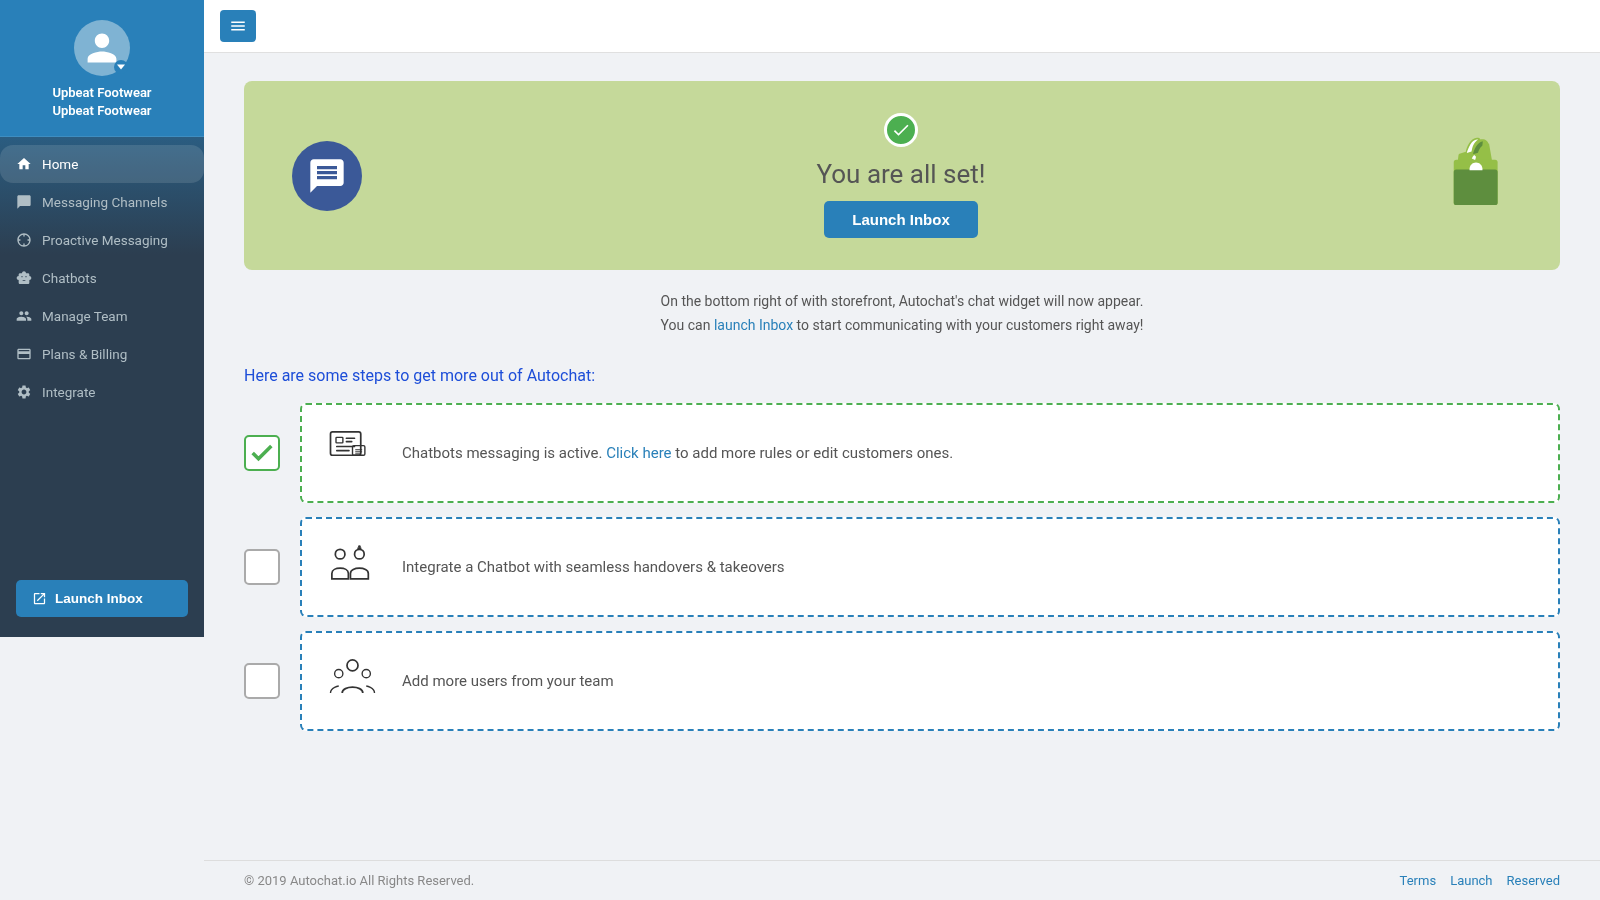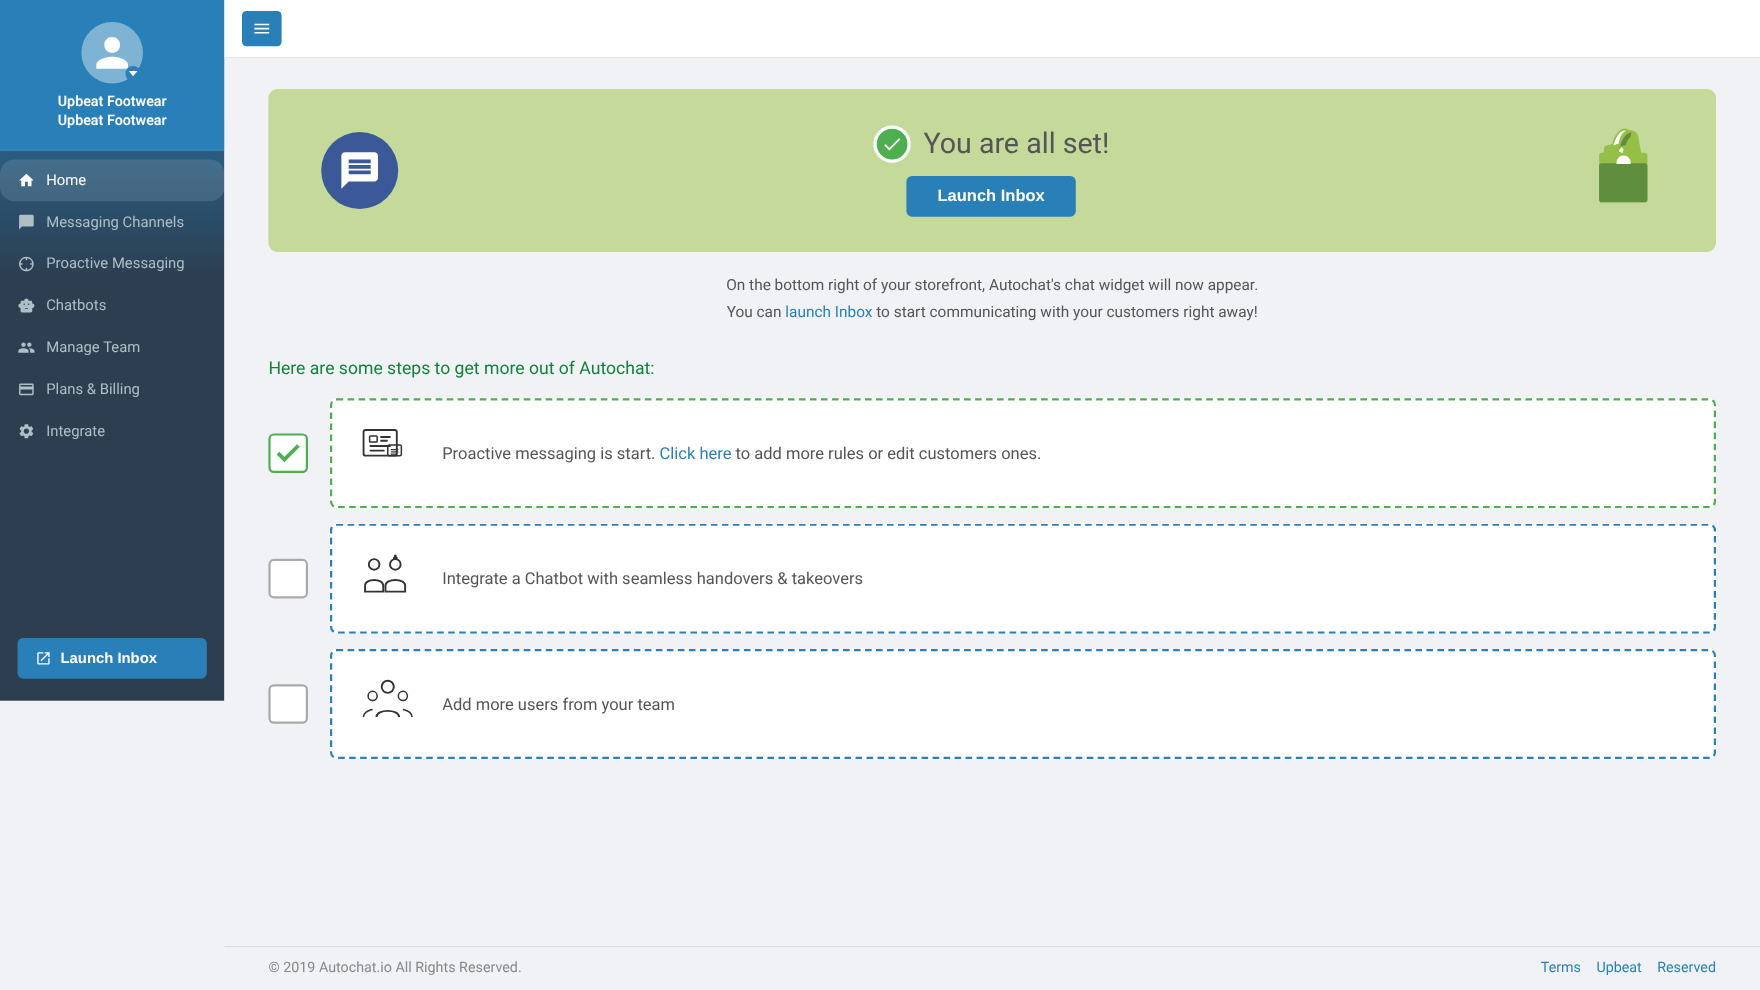--- a/index.html
+++ b/index.html
@@ -142,20 +142,21 @@
     .banner-center {
       display: flex;
       flex-direction: column;
       align-items: center;
       gap: 12px;
     }
     .banner-title-row {
       display: flex;
       align-items: center;
       gap: 12px;
+      flex-direction: column;
     }
     .check-circle {
       width: 34px;
       height: 34px;
       background: #4caf50;
       border-radius: 50%;
       display: flex;
       align-items: center;
       justify-content: center;
       border: 3px solid #fff;
@@ -187,21 +188,21 @@
       font-size: 14px;
       color: #555;
       margin-bottom: 28px;
       line-height: 1.7;
     }
     .info-text a { color: #2980b9; text-decoration: none; }
 
     
     .steps-heading {
       font-size: 16px;
-      color: #15803d;
+      color: #1d4ed8;
       margin-bottom: 18px;
     }
 
     
     .step-row {
       display: flex;
       align-items: center;
       gap: 20px;
       margin-bottom: 14px;
     }
@@ -372,21 +373,21 @@
           <path fill="#FFFFFF" d="M56 8.6c.7 0 1.2.1 1.7.5-4 2.1-8.3 7.4-10.1 18l-7.4 2.3c2.1-7 7.4-20.8 15.8-20.8zm-3.5 35.6l-2-5.4c-.1-.3-.5-.5-.8-.4l-1.7.5c.4-2.6 1.9-5.1 3.9-6.4l2.6 2.6-2 9.1z"></path>
 
           <rect fill="#95BF47" x="20" y="40" width="68" height="70" rx="4"></rect>
           <rect fill="#5E8E3E" x="20" y="55" width="68" height="55" rx="4"></rect>
           <path fill="#FFFFFF" d="M54.5 44c-5.5 0-10 4.5-10 10v2h20v-2c0-5.5-4.5-10-10-10z"></path>
         </svg>
       </div>
     </div>
 
     <p class="info-text">
-      <span>On the bottom right of your storefront, Autochat's chat widget will now appear.</span><br>
+      <span>On the bottom right of with storefront, Autochat's chat widget will now appear.</span><br>
       <span>You can</span> <a href="#">launch Inbox</a> <span>to start communicating with your customers right away!</span>
     </p>
 
     <p class="steps-heading">Here are some steps to get more out of Autochat:</p>
 
     <div class="step-row">
       <div class="step-checkbox checked">
         <svg viewBox="0 0 24 24" fill="none" stroke="#4caf50" stroke-width="3" style="display: block;">
             <path d="M4 12l5 5L20 6"></path>
           </svg>
@@ -400,21 +401,21 @@
             <rect x="30" y="23" width="10" height="2.5" rx="1" fill="#333"></rect>
             <rect x="16" y="30" width="28" height="2.5" rx="1" fill="#333"></rect>
             <rect x="16" y="36" width="20" height="2.5" rx="1" fill="#333"></rect>
             <rect x="40" y="30" width="18" height="14" rx="2" fill="none" stroke="#333" stroke-width="2"></rect>
             <line x1="44" y1="36" x2="54" y2="36" stroke="#333" stroke-width="1.5"></line>
             <line x1="44" y1="39" x2="54" y2="39" stroke="#333" stroke-width="1.5"></line>
             <line x1="44" y1="42" x2="51" y2="42" stroke="#333" stroke-width="1.5"></line>
           </svg>
         </div>
         <span class="step-text">
-          <span>Proactive messaging is start.</span> <a href="#">Click here</a> <span>to add more rules or edit customers ones.</span>
+          <span>Chatbots messaging is active.</span> <a href="#">Click here</a> <span>to add more rules or edit customers ones.</span>
         </span>
       </div>
     </div>
 
     <div class="step-row">
       <div class="step-checkbox"></div>
       <div class="step-card">
         <div class="step-icon">
           <svg viewBox="0 0 80 80" xmlns="http://www.w3.org/2000/svg">
 
@@ -449,17 +450,17 @@
       </div>
     </div>
 
 
   </div>
 
   <div class="footer">
     <span>© 2019 Autochat.io All Rights Reserved.</span>
     <div class="footer-links">
       <a href="#">Terms</a>
-      <a href="#">Upbeat</a>
+      <a href="#">Launch</a>
       <a href="#">Reserved</a>
     </div>
   </div>
 </div>
 
 </body></html>

